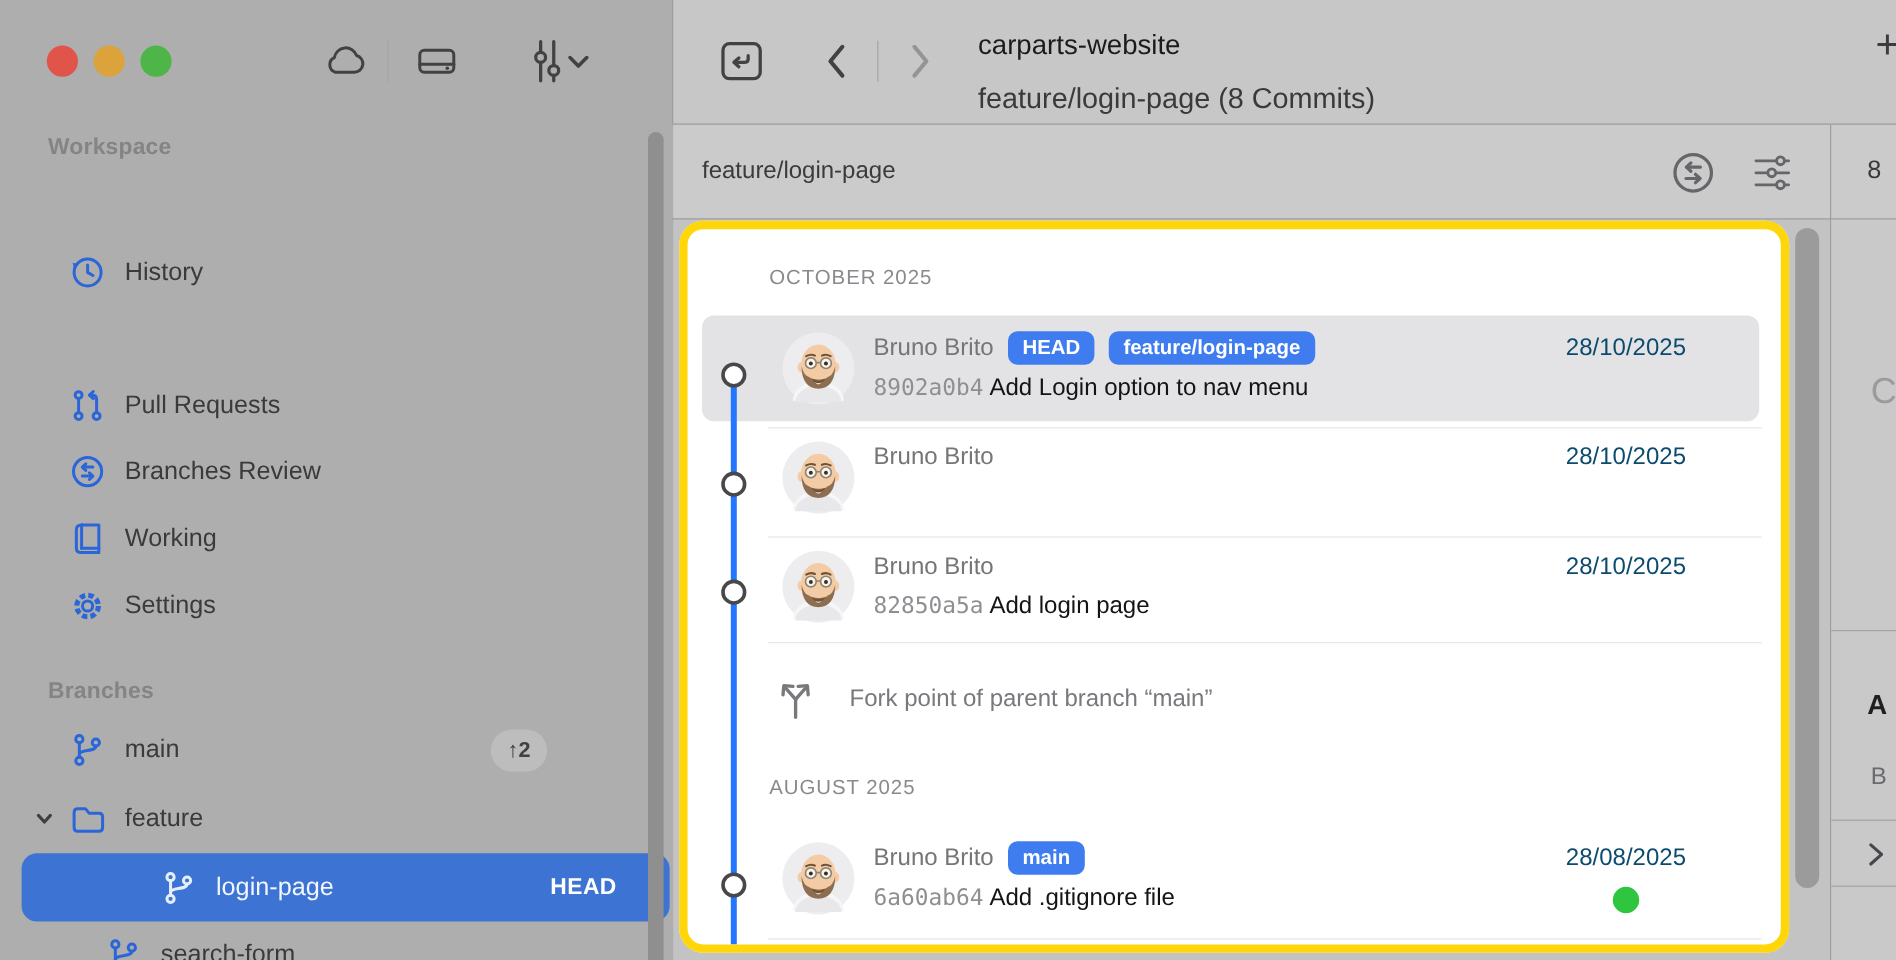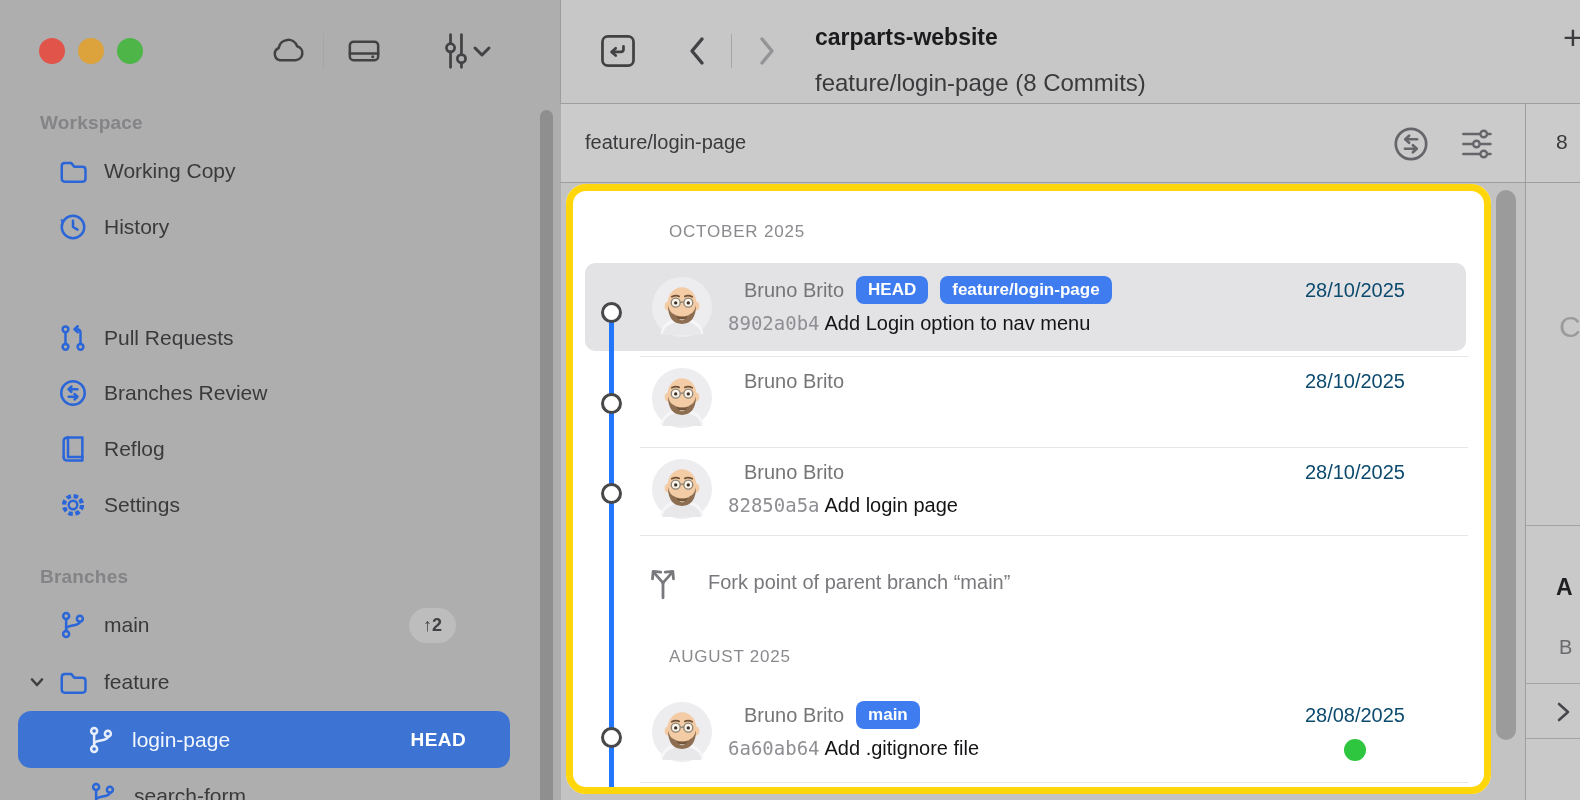--- a/index.html
+++ b/index.html
@@ -16,57 +16,57 @@
   
   .sidebar{left:0;top:0;width:560px;height:800px;background:#AEAEAE;}
   .traffic{width:26px;height:26px;border-radius:50%;top:38px;}
   .side-section{color:#848487;font-size:19px;font-weight:700;letter-spacing:.2px;}
   .side-item{left:0;width:540px;height:56px;display:flex;align-items:center;color:#3A3A3C;font-size:21px;}
   .side-item .ic{width:30px;height:30px;margin-left:58px;margin-right:16px;color:#2B66D9;flex:0 0 auto;}
   .side-item.nested .ic{margin-left:88px;}
   .badge-gray{position:absolute;right:84px;background:#BDBDBD;color:#414144;font-size:18px;font-weight:700;
     border-radius:19px;padding:7px 14px;}
   .sel-pill{left:18px;top:711px;width:492px;height:57px;background:#3D74D3;border-radius:13px;
-    display:flex;align-items:center;color:#F2F6FD;font-size:21px;}
+    display:flex;align-items:center;color:#F2F6FD;font-size:21px;padding-left:48px;}
   .sel-pill .ic{width:30px;height:30px;margin-left:68px;margin-right:16px;color:#E7EEFB;}
   .sel-head{position:absolute;right:44px;color:#FFFFFF;font-weight:700;font-size:19px;letter-spacing:.4px;}
   .side-scroll{left:540px;top:110px;width:13px;height:700px;border-radius:7px;background:#8F8F8F;}
 
   
   .toolbar{left:560px;top:0;width:1020px;height:103px;background:#C7C7C7;border-left:1px solid #9C9C9C;}
   .tool-ic{color:#424245;}
   .tool-ic.dim{color:#949497;}
   .vdiv{width:1px;background:#A6A6A6;}
   .title-block{left:815px;top:24px;}
-  .title{font-size:23px;font-weight:700;color:#1B1B1D;line-height:1.2;}
+  .title{font-size:23px;font-weight:400;color:#1B1B1D;line-height:1.2;}
   .subtitle{font-size:24px;color:#3A3A3D;margin-top:17px;}
   .hdiv{left:560px;width:1020px;height:1px;background:#9E9E9E;}
 
   
   .branch-bar{left:561px;top:104px;width:1019px;height:78px;background:#CBCBCB;}
   .branch-label{left:585px;top:131px;font-size:20px;color:#3B3B3E;}
   .rp-vdiv{left:1525px;top:104px;width:1px;height:696px;background:#9E9E9E;}
   .commit-area{left:561px;top:183px;width:964px;height:617px;background:#C3C3C3;}
   .right-panel{left:1526px;top:183px;width:54px;height:617px;background:#C9C9C9;}
   .rp-div{left:1526px;width:54px;height:1px;background:#A3A3A3;}
   .list-scroll{left:1496px;top:190px;width:20px;height:550px;border-radius:10px;background:#9B9B9B;}
 
   
   .panel-bg{left:566px;top:184px;width:925px;height:610px;background:#FFFFFF;border-radius:20px;}
   .panel-border{left:566px;top:184px;width:925px;height:610px;border:7px solid #FFD60A;border-radius:20px;
     box-sizing:border-box;z-index:6;pointer-events:none;}
-  .month{left:641px;font-size:17px;font-weight:400;letter-spacing:.8px;color:#8A8A8E;z-index:3;margin-left:28px;}
+  .month{left:641px;font-size:17px;font-weight:400;letter-spacing:.8px;color:#8A8A8E;z-index:3;}
   .row-sel-bg{left:585px;top:263px;width:881px;height:88px;background:#E3E3E5;border-radius:10px;z-index:1;}
   .row-div{left:640px;width:828px;height:1px;background:#E7E7E9;z-index:1;}
   .graph-line{left:609px;top:312px;width:5px;height:475px;background:#2377FF;z-index:2;}
   .node{width:21px;height:21px;border-radius:50%;background:#fff;border:3px solid #48484A;box-sizing:border-box;left:601px;z-index:2;}
   .commit-row{left:585px;width:881px;height:88px;z-index:3;}
   .avatar{position:absolute;left:66px;top:13px;width:62px;height:62px;}
   .cline{position:absolute;left:143px;right:61px;height:30px;display:flex;align-items:center;gap:12px;}
-  .cline.l1{top:12px;margin-left:16px;}
+  .cline.l1{top:12px;}
   .cline.l2{top:45px;gap:5px;}
   .author{color:#757578;font-size:20px;}
   .badge-blue{background:#3E7CF0;color:#fff;font-size:17px;font-weight:700;border-radius:8px;padding:4px 12px;white-space:nowrap;}
   .cdate{margin-left:auto;color:#0c4a6e;font-size:20px;}
   .chash{font-family:"DejaVu Sans Mono","Liberation Mono",monospace;font-size:19px;color:#8E8E93;}
   .cmsg{color:#141416;font-size:20px;font-weight:400;}
   .fork-row{left:642px;top:558px;width:820px;height:48px;display:flex;align-items:center;z-index:3;color:#79797D;}
   .fork-row .ftext{font-size:20px;margin-left:24px;color:#79797D;}
   .green-dot{left:1344px;top:739px;width:22px;height:22px;border-radius:50%;background:#2EC53F;z-index:3;}
 
@@ -136,28 +136,20 @@
       </svg>
   </div>
   <div class="abs tool-ic" style="left:470px;top:44px">
     <svg width="24" height="16" viewBox="0 0 24 16">
         <path class="stroke" stroke-width="3" d="M5 4 l7 7 l7-7"></path>
       </svg>
   </div>
 
   <div class="abs side-section" style="left:40px;top:112px">Workspace</div>
 
-  <div class="abs side-item" style="top:143px">
-    <span class="ic">
-      <svg width="30" height="30" viewBox="0 0 24 24">
-          <path class="stroke" stroke-width="2" d="M3 8 q0-2.5 2.5-2.5 h5 l2.5 3 h6.5 q2.5 0 2.5 2.5 v7 q0 2.5 -2.5 2.5 h-14 q-2.5 0 -2.5 -2.5 Z"></path>
-        </svg>
-    </span>
-    <span>Working Copy</span>
-  </div>
 
   <div class="abs side-item" style="top:199px">
     <span class="ic">
       <svg width="30" height="30" viewBox="0 0 24 24">
           <g class="stroke" stroke-width="2">
         <circle cx="12" cy="12" r="9"></circle>
             <path d="M12 7 v5 l3.6 2.1"></path>
           </g>
         <path d="M3 9.5 L2 5.5 L6 6.5 Z" fill="currentColor"></path>
         </svg>
@@ -201,21 +193,21 @@
     <span class="ic">
       <svg width="30" height="30" viewBox="0 0 24 24">
           <g class="stroke" stroke-width="2">
         <path d="M8 2.8 h11.5 v15.5 h-11.5"></path>
             <path d="M8 2.8 q-3.5 0 -3.5 3 v12.5"></path>
         <path d="M4.5 18.3 q0 2.9 3.5 2.9 h11.5 v-2.9"></path>
             <path d="M8 2.8 V18.3"></path>
           </g>
         </svg>
     </span>
-    <span>Reflog</span>
+    <span>Working</span>
   </div>
 
   <div class="abs side-item" style="top:477px">
     <span class="ic">
       <svg width="30" height="30" viewBox="0 0 24 24">
         <circle cx="12" cy="12" r="7.2" fill="none" stroke="currentColor" stroke-width="3.4" stroke-dasharray="3.6 2.1"></circle>
         <circle cx="12" cy="12" r="3.4" fill="none" stroke="currentColor" stroke-width="2"></circle>
         </svg>
     </span>
     <span>Settings</span>

